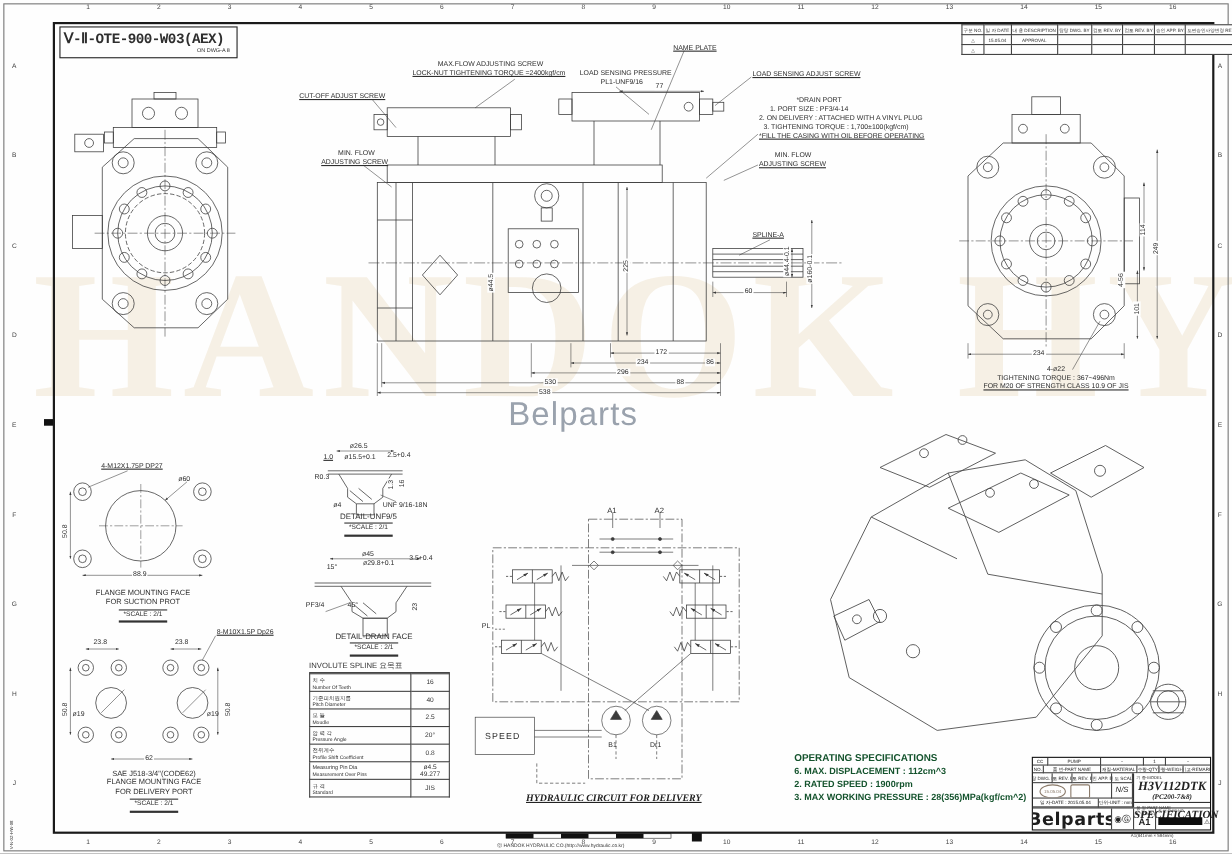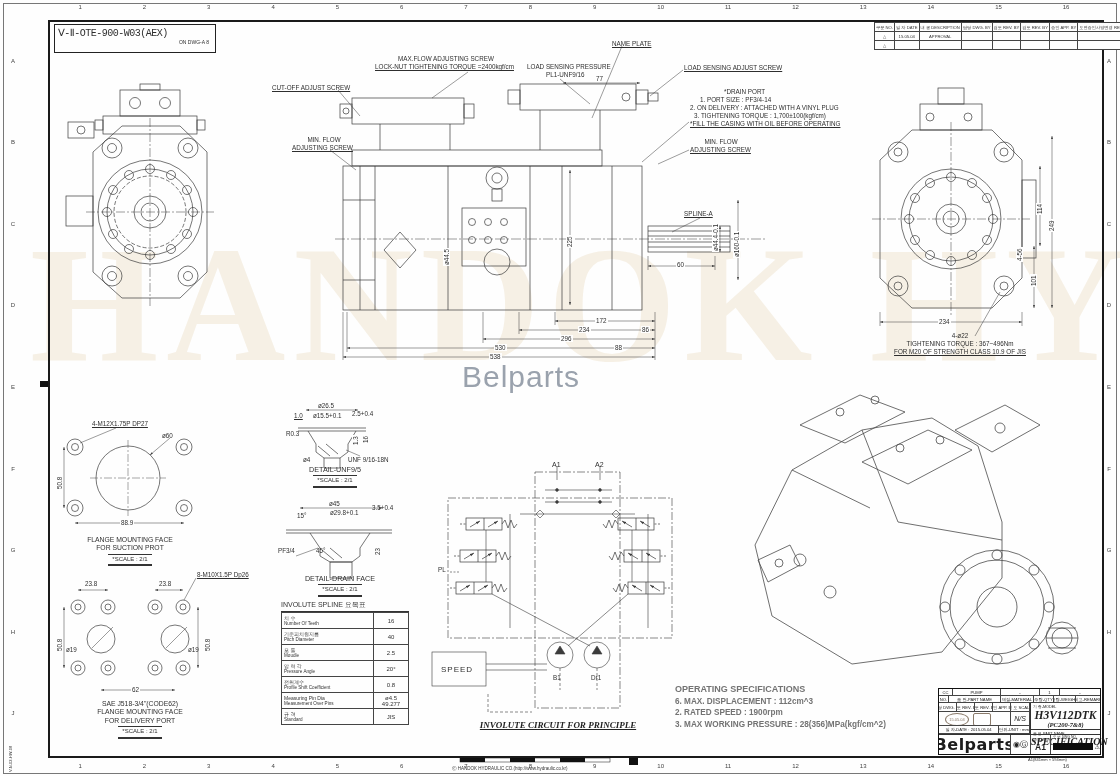--- a/index.html
+++ b/index.html
@@ -25,25 +25,25 @@
   .capblock{position:absolute;text-align:center;z-index:3;font-size:6.8px;line-height:1.25;color:#2e2e2e}
   .scaleline{display:inline-block;border-top:1px solid #333;border-bottom:2px solid #333;padding:1px 4px;font-size:6px;margin-top:1px}
   .rev{position:absolute;left:874px;top:22px;width:226px;border-collapse:collapse;z-index:3;font-size:4.2px;color:#333;background:#fefefe}
   .rev td,.rev th{border:0.5px solid #444;padding:0 1px;text-align:center;font-weight:400;height:8px;white-space:nowrap;overflow:hidden}
   .spl{position:absolute;left:281px;top:612px;width:128px;border-collapse:collapse;z-index:3;font-size:5px;color:#333;background:#fefefe}
   .spl td{border:0.6px solid #444;padding:1px 2px;height:13px}
   .spl td.val{text-align:center;font-size:6px;width:30px}
   .spl .en{font-size:4.6px}
   .spltitle{position:absolute;left:281px;top:600px;width:128px;font-size:7px;z-index:3;color:#333;
             border-bottom:2.5px double #333;padding-bottom:1px}
-  .specs{position:absolute;left:675px;top:684px;z-index:3;color:#737373}
+  .specs{position:absolute;left:722px;top:684px;z-index:3;color:#14532d}
   .specs .t{font-weight:700;font-size:9px}
   .specs .l{font-weight:700;font-size:8.2px;margin-top:2.5px}
   .stampbox{position:absolute;left:54px;top:24px;width:160px;height:27px;border:1px solid #222;z-index:3;background:#fefefe}
-  .stampbox .l1{font-weight:400;font-size:10px;letter-spacing:-0.5px;padding:2px 3px 0;white-space:nowrap;font-family:"Liberation Mono",monospace}
+  .stampbox .l1{font-weight:700;font-size:13px;letter-spacing:-0.5px;padding:2px 3px 0;white-space:nowrap;font-family:"Liberation Mono",monospace}
   .stampbox .l2{font-size:5px;text-align:right;padding-right:6px}
   .tb{position:absolute;left:938px;top:688px;width:161px;height:65px;border:1.4px solid #111;z-index:4;background:#fefefe;color:#222}
   .tb .row{position:absolute;left:0;display:flex;width:100%;box-sizing:border-box}
   .tb .cell{border-right:0.5px solid #444;border-bottom:0.5px solid #444;font-size:4.2px;display:flex;
             align-items:center;justify-content:center;box-sizing:border-box;overflow:hidden;white-space:nowrap}
   .model{font-family:"Liberation Serif",serif;font-style:italic;font-weight:700}
   .logo{font-size:16px;font-weight:700;letter-spacing:0.5px;color:#1d1d1d;font-family:"DejaVu Sans",sans-serif}
   .redact{background:#0d0d0d;height:7px;flex:1;margin:0 2px;position:relative}
   .smalltxt{position:absolute;font-size:4.5px;color:#333;z-index:3;white-space:nowrap}
   .circ-cap{position:absolute;left:448px;top:720px;width:220px;text-align:center;z-index:3;
@@ -640,21 +640,21 @@
         </tr>
   </tbody>
     </table>
 
   <span class="lbl" style="left:552px;top:461px;font-size:7px">A1</span>
   <span class="lbl" style="left:595px;top:461px;font-size:7px">A2</span>
   <span class="lbl" style="left:438px;top:566px">PL</span>
   <span class="lbl" style="left:553px;top:674px">B1</span>
   <span class="lbl" style="left:591px;top:674px">Dr1</span>
   <span class="lbl" style="left:441px;top:665px;font-size:8px;letter-spacing:1px">SPEED</span>
-  <div class="circ-cap">INVOLUTE CIRCUIT FOR PRINCIPLE</div>
+  <div class="circ-cap">HYDRAULIC CIRCUIT FOR DELIVERY</div>
 
   <div class="specs">
     <div class="t">OPERATING SPECIFICATIONS</div>
     <div class="l">6. MAX. DISPLACEMENT : 112cm^3</div>
     <div class="l">2. RATED SPEED : 1900rpm</div>
     <div class="l">3. MAX WORKING PRESSURE : 28(356)MPa(kgf/cm^2)</div>
   </div>
 
   <div class="tb">
     <div class="row" style="top:0;height:7px">

